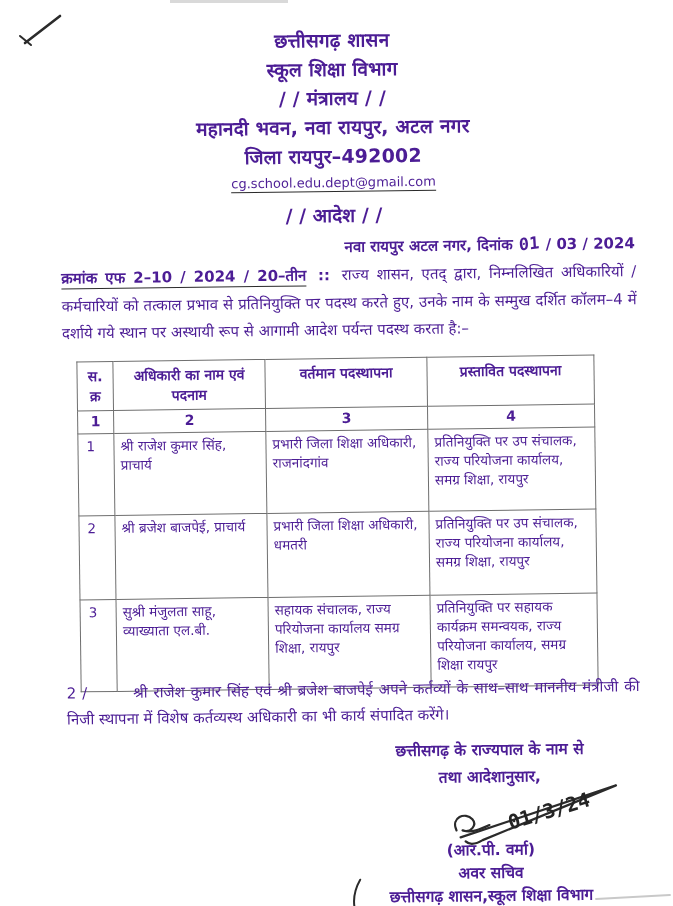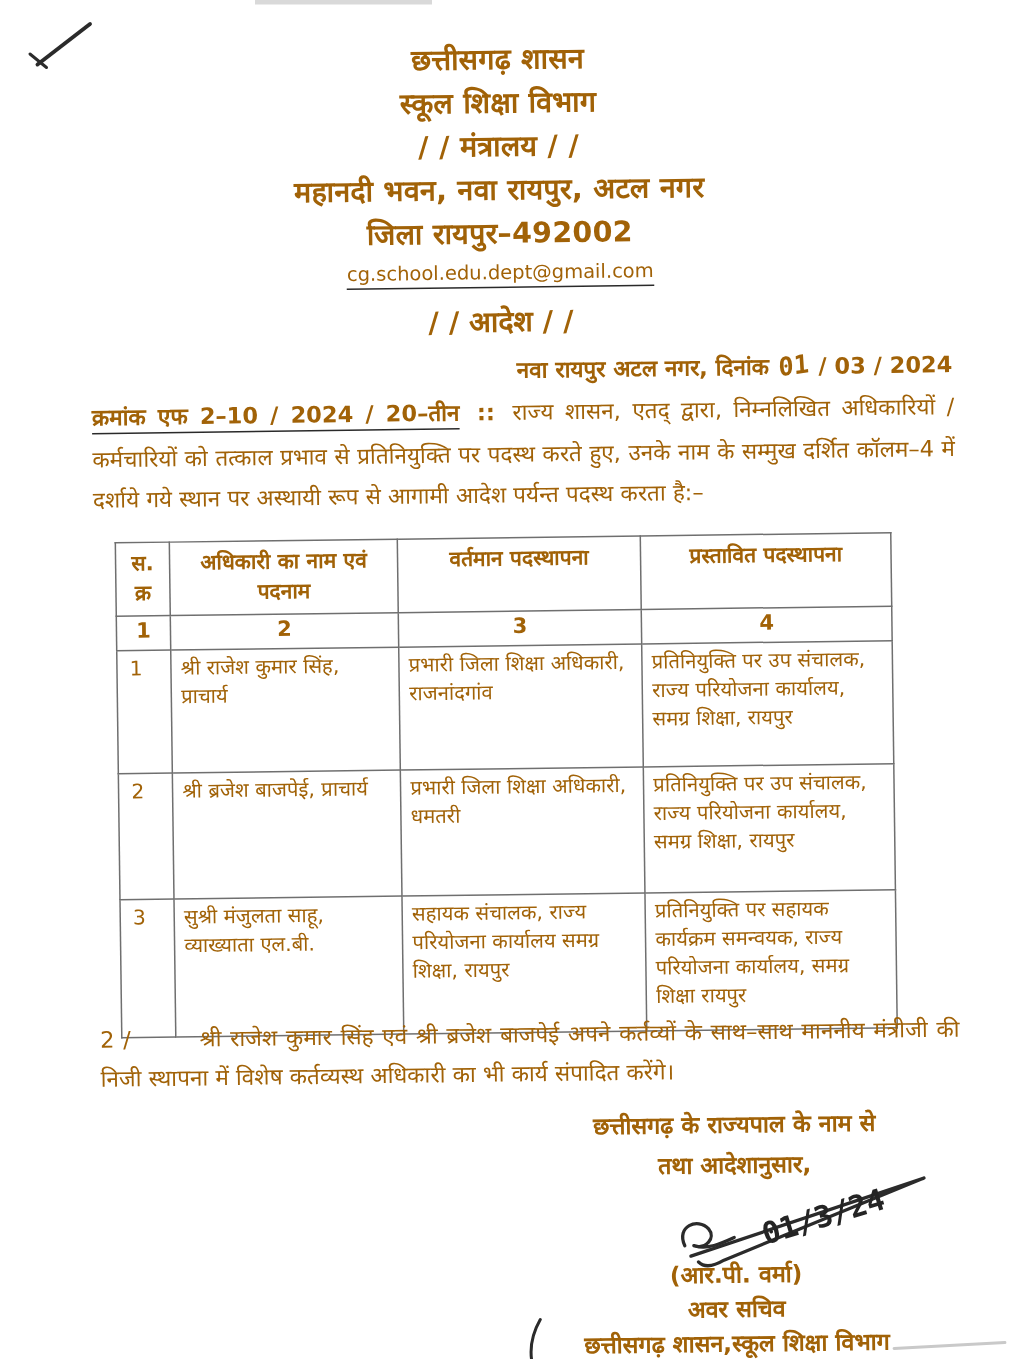--- a/index.html
+++ b/index.html
@@ -7,21 +7,21 @@
     padding: 0;
     background: #ffffff;
   }
   .page {
     position: relative;
     width: 673px;
     height: 906px;
     background: #ffffff;
     overflow: hidden;
     font-family: "DejaVu Sans", "Liberation Sans", sans-serif;
-    color: #a16207;
+    color: #4c1d95;
   }
   .tilt {
     position: absolute;
     inset: 0;
     transform: rotate(-0.75deg);
     transform-origin: 50% 45%;
   }
   
   .doc-header {
     position: absolute;

